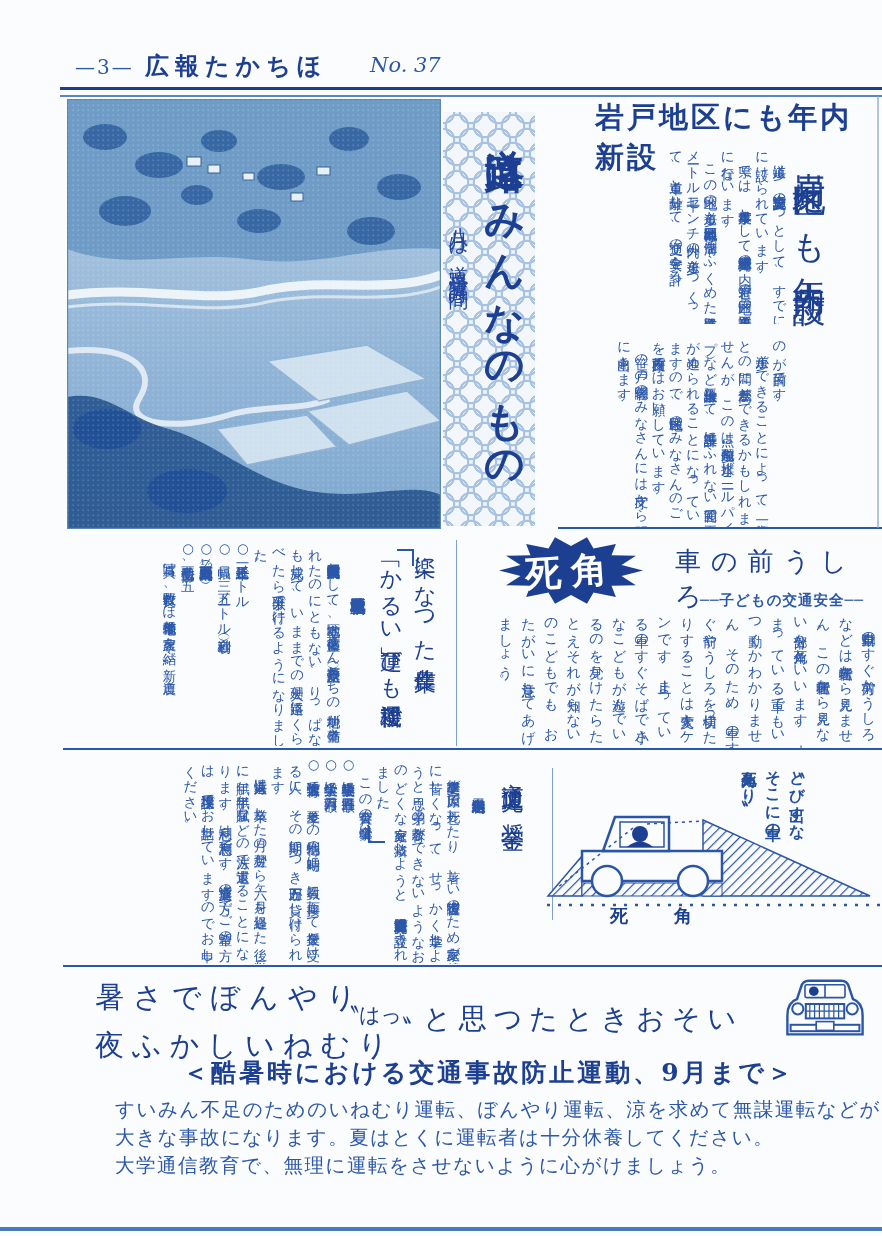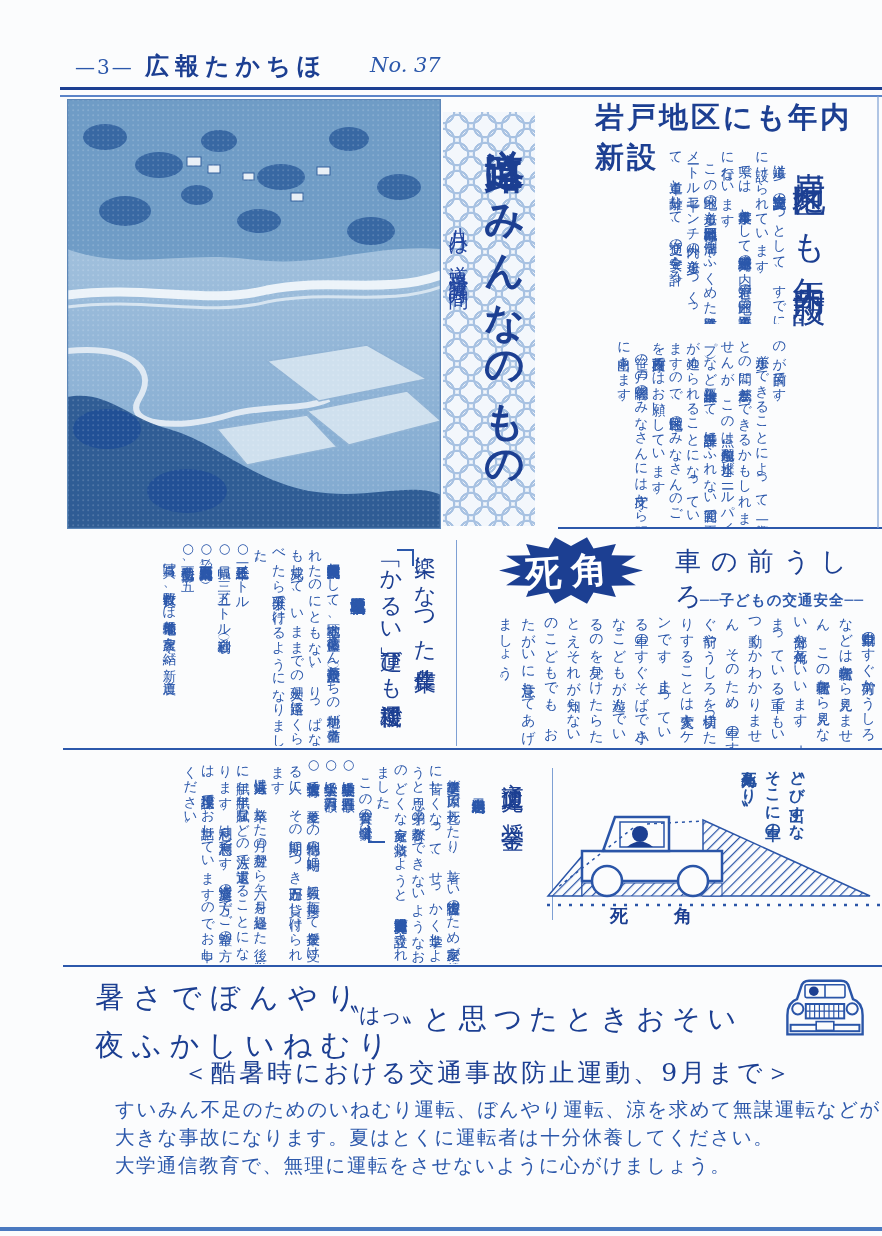--- a/index.html
+++ b/index.html
@@ -196,21 +196,21 @@
         <line x1="54" y1="36" x2="54" y2="54"></line>
       <line x1="60" y1="36" x2="60" y2="54"></line>
         <line x1="66" y1="36" x2="66" y2="54"></line>
       <line x1="72" y1="36" x2="72" y2="54"></line>
         <line x1="31" y1="45" x2="79" y2="45"></line>
     </g>
     <rect x="12" y="62" width="86" height="8" fill="#fbfcfd" stroke="#2a55a8" stroke-width="2.5"></rect>
     <rect x="44" y="58" width="22" height="11" fill="#fbfcfd" stroke="#2a55a8" stroke-width="2"></rect>
   </svg>
 
-  <div class="abs ink-dark" style="left:183px;top:1056px;font-size:25px;letter-spacing:3px;">＜酷暑時における交通事故防止運動、9月まで＞</div>
+  <div class="abs ink-dark" style="left:183px;top:1056px;font-size:25px;letter-spacing:3px;font-weight:bold;">＜酷暑時における交通事故防止運動、9月まで＞</div>
   <div class="abs" style="left:115px;top:1096px;font-size:19.5px;letter-spacing:1.5px;">すいみん不足のためのいねむり運転、ぼんやり運転、涼を求めて無謀運転などが</div>
   <div class="abs" style="left:115px;top:1124px;font-size:19.5px;letter-spacing:1.5px;">大きな事故になります。夏はとくに運転者は十分休養してください。</div>
   <div class="abs" style="left:115px;top:1152px;font-size:19.5px;letter-spacing:1.5px;">大学通信教育で、無理に運転をさせないように心がけましょう。</div>
 
   <div class="rule light" style="left:877px;top:96px;width:2px;height:432px;opacity:0.6;"></div>
   <div class="rule" style="left:0;top:1227px;width:882px;height:4px;background:#4a79c0;"></div>
 
 </div>
 
 </body></html>

